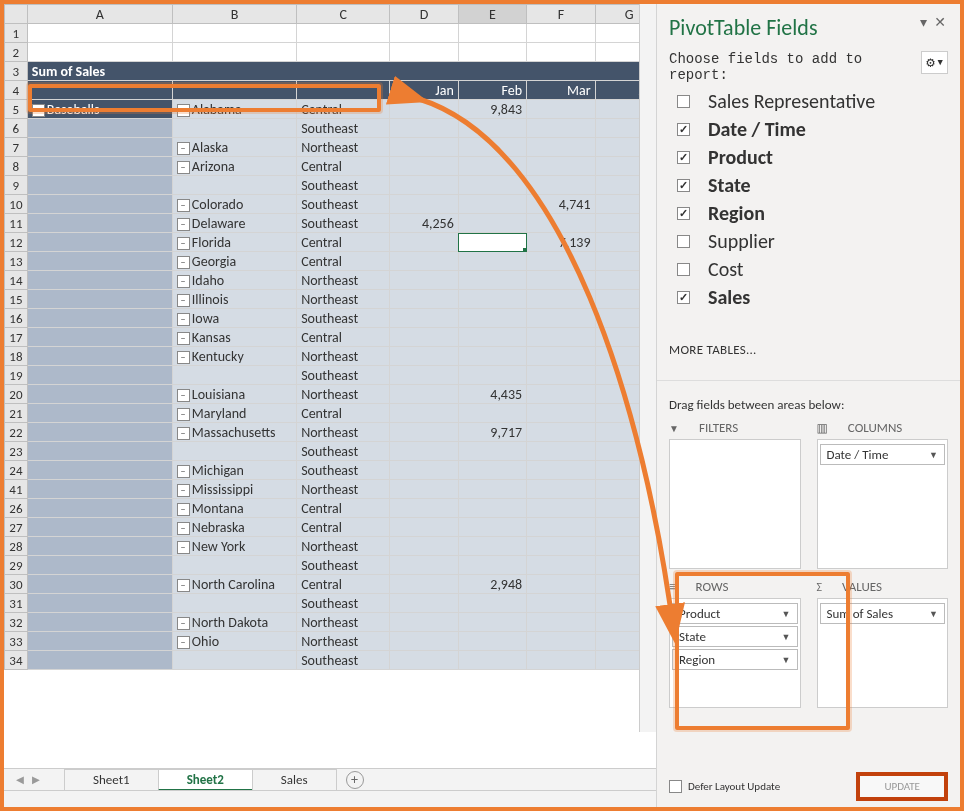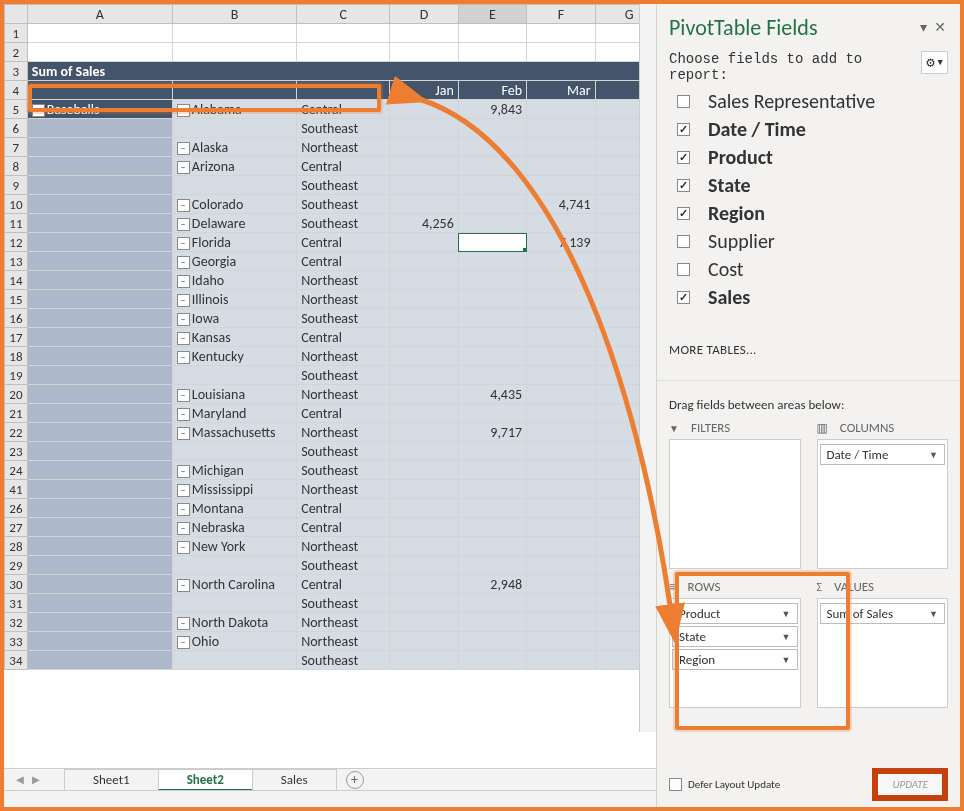--- a/index.html
+++ b/index.html
@@ -25,39 +25,39 @@
   .active-cell::after { content:""; position:absolute; right:-2px; bottom:-2px; width:5px; height:5px; background:#217346;}
   .scroll-h { height:17px; background:#f3f3f3; border-top:1px solid #ccc; display:flex; align-items:center; }
   .scroll-v { width:17px; background:#f3f3f3; border-left:1px solid #ccc; position:absolute; top:0; right:0; bottom:36px;}
   .tabs-bar { height:22px; background:#f3f3f3; border-top:1px solid #ccc; display:flex; align-items:center; padding-left:8px; gap:0; font-size:13px; }
   .tab-arrow { width:16px; text-align:center; color:#9a9a9a; }
   .sheet-tab { padding:2px 28px; border:1px solid #ccc; border-bottom:none; background:#f3f3f3; margin-right:-1px; cursor:pointer;}
   .sheet-tab.active { background:#fff; color:#217346; font-weight:bold; border-bottom:2px solid #217346;}
   .new-sheet { margin-left:10px; width:18px; height:18px; border:1px solid #999; border-radius:50%; text-align:center; line-height:15px; font-size:14px; color:#666;}
   
   .right-pane { flex:1; background:#f3f2f1; border-left:1px solid #d4d4d4; display:flex; flex-direction:column; padding:6px 12px 6px 12px; position:relative;}
-  .pt-title { font-size:22px; color:#217346; font-weight:normal; margin:4px 0 10px 0; display:flex; align-items:center; justify-content:space-between;}
+  .pt-title { font-size:22px; color:#217346; font-weight:normal; margin:4px 0 10px 0; display:flex; justify-content:space-between;}
   .pt-title .dots { font-size:14px; color:#666; letter-spacing:2px;}
   .choose-row { display:flex; align-items:flex-start; justify-content:space-between; font-size:14px; margin-bottom:0;font-family:Liberation Mono, monospace;}
   .gear-btn { border:1px solid #ccc; padding:2px 4px; background:#fff; display:flex; align-items:center; gap:3px;}
   .field-list { margin:4px 0 12px 0; }
   .field-item { display:flex; align-items:center; gap:18px; padding:2px 8px; font-size:20px;}
   .chk { width:13px; height:13px; border:1px solid #888; background:#fff; display:inline-flex; align-items:center; justify-content:center; font-size:11px; color:#333;}
   .chk.checked::after{ content:"✓"; line-height:1; }
   .field-item.bold { font-weight:bold; }
   .more-tables { font-size:13px; margin:19px 0; letter-spacing:0.3px;}
   .areas-label { font-size:13px; margin:12px 0 8px 0;}
   .areas-grid { display:grid; grid-template-columns:1fr 1fr; grid-template-rows:auto auto; gap:10px 16px; }
   .area-box-wrap {}
-  .area-title { font-size:13px; color:#666; display:flex; align-items:center; gap:12px; margin-bottom:4px;}
+  .area-title { font-size:13px; color:#666; display:flex; align-items:center; gap:20px; margin-bottom:4px;}
   .area-box { background:#fff; border:1px solid #ccc; min-height:58px; padding:2px;}
   .chip { background:#fff; border:1px solid #bbb; padding:2px 6px; margin:2px 0; display:flex; justify-content:space-between; align-items:center; font-size:13px;}
   .chip .dd { font-size:9px; color:#555;}
   .bottom-row { display:flex; align-items:center; justify-content:space-between; margin-top:auto; padding-top:8px; font-size:11px;}
-  .update-btn { border:6px solid #c2410c; background:#f8f8f8; padding:4px 14px; color:#999;font-style:italic;}
+  .update-btn { border:4px solid #c2410c; background:#f8f8f8; padding:4px 24px; color:#999;}
   
   .anno { position:absolute; border:4px solid #ed7d31; pointer-events:none; }
   .anno-row5 { top:80px; left:24px; width:353px; height:28px; border-radius:2px; box-shadow:0 0 0 2px rgba(237,125,49,.25);}
   .anno-rows { top:568px; left:671px; width:175px; height:158px; border-radius:2px; box-shadow:0 0 0 2px rgba(237,125,49,.25);}
   .arrow-svg { position:absolute; top:0; left:0; width:964px; height:811px; pointer-events:none;}
   .collapse-btn{ width:13px; height:13px; border:1px solid #888; background:#fff; display:inline-flex; align-items:center; justify-content:center; font-size:10px; color:#555; margin-right:2px;}
   .icon-shape{display:inline-block;}
   .filter-ico::before{content:"▼"; font-size:10px;}
   .cols-ico::before{content:"▥"; font-size:12px;}
   .rows-ico::before{content:"≡"; font-size:13px;}

